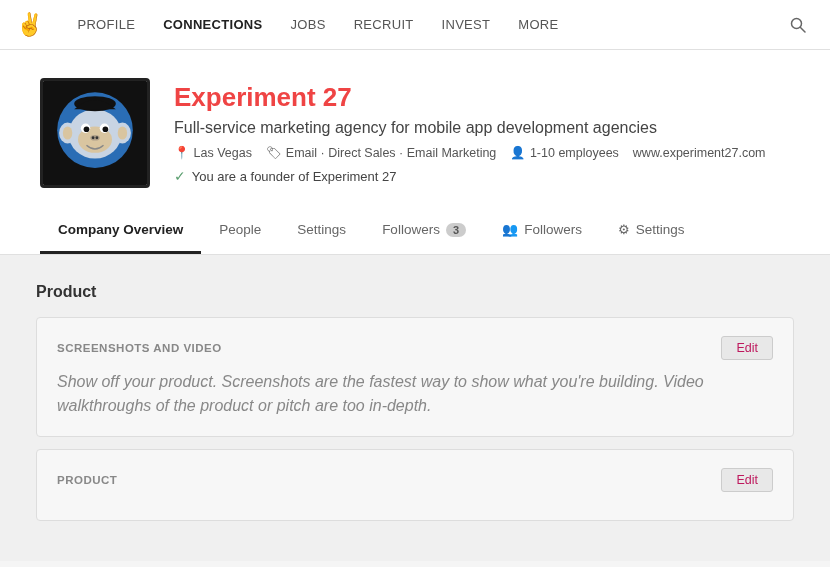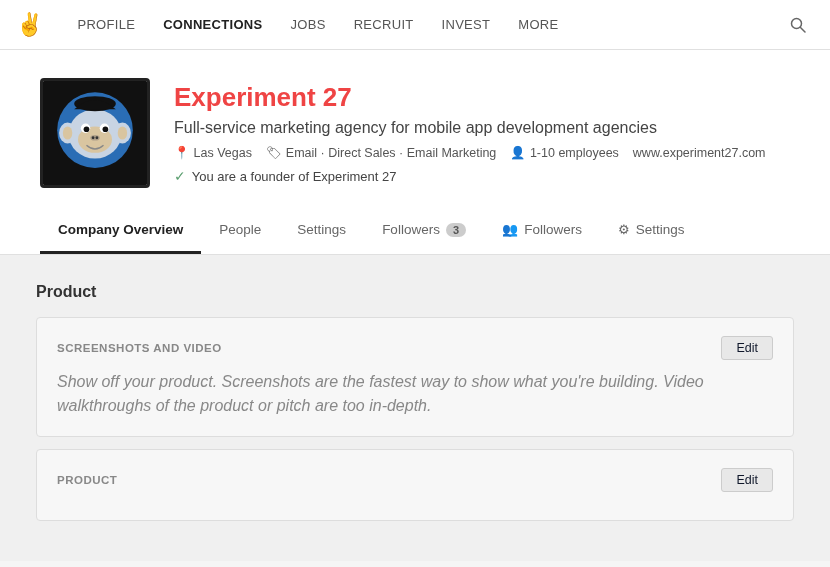--- a/index.html
+++ b/index.html
@@ -182,21 +182,21 @@
       color: #888;
       letter-spacing: 0.5px;
       text-transform: uppercase;
     }
     .edit-btn {
       background: #e8e8e8;
       border: 1px solid #ccc;
       border-radius: 3px;
       padding: 4px 14px;
       font-size: 12.5px;
-      color: #0f172a;
+      color: #be185d;
       cursor: pointer;
       font-weight: 500;
     }
     .card-desc {
       font-size: 16px;
       color: #888;
       font-style: italic;
       line-height: 1.5;
     }
   </style>

